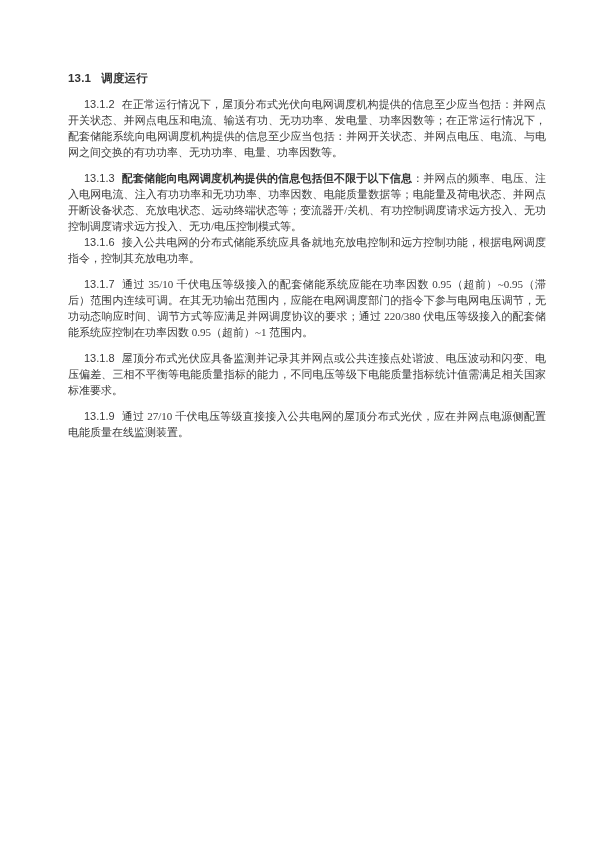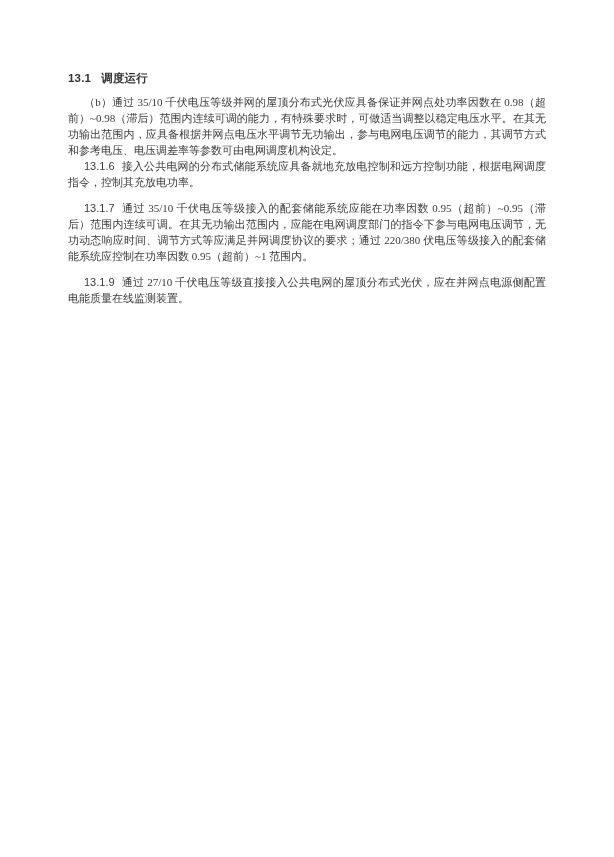--- a/index.html
+++ b/index.html
@@ -55,31 +55,33 @@
 </style>
 </head>
 <body>
 
 <div class="page">
   <main class="content" id="content">
   <section class="section">
     <h2 class="section-heading"><span class="sec-num">13.1</span><span class="sec-title">调度运行</span></h2>
     <div class="blocks">
 
+  <p class="blk blk-clause"><span class="clause-num">13.1.2</span><span class="clause-text">在正常运行情况下，屋顶分布式光伏向电网调度机构提供的信息至少应当包括：并网点开关状态、并网点电压和电流、输送有功、无功功率、发电量、功率因数等；在正常运行情况下，配套储能系统向电网调度机构提供的信息至少应当包括：并网开关状态、并网点电压、电流、与电网之间交换的有功功率、无功功率、电量、功率因数等。</span></p>
+
+  <p class="blk blk-clause"><span class="clause-num">13.1.3</span><b class="lead">配套储能向电网调度机构提供的信息包括但不限于以下信息</b><span class="clause-text">：并网点的频率、电压、注入电网电流、注入有功功率和无功功率、功率因数、电能质量数据等；电能量及荷电状态、并网点开断设备状态、充放电状态、远动终端状态等；变流器开/关机、有功控制调度请求远方投入、无功控制调度请求远方投入、无功/电压控制模式等。</span></p>
 
 
 
 
 
-  <p class="blk blk-subitem"><span class="clause-text">（b）通过 35/10 千伏电压等级并网的屋顶分布式光伏应具备保证并网点处功率因数在 0.98（超前）~0.98（滞后）范围内连续可调的能力，有特殊要求时，可做适当调整以稳定电压水平。在其无功输出范围内，应具备根据并网点电压水平调节无功输出，参与电网电压调节的能力，其调节方式和参考电压、电压调差率等参数可由电网调度机构设定。</span></p>
-
   <p class="blk blk-clause-flow"><span class="clause-num">13.1.6</span><span class="clause-text">接入公共电网的分布式储能系统应具备就地充放电控制和远方控制功能，根据电网调度指令，控制其充放电功率。</span></p>
 
   <p class="blk blk-clause"><span class="clause-num">13.1.7</span><span class="clause-text">通过 35/10 千伏电压等级接入的配套储能系统应能在功率因数 0.95（超前）~0.95（滞后）范围内连续可调。在其无功输出范围内，应能在电网调度部门的指令下参与电网电压调节，无功动态响应时间、调节方式等应满足并网调度协议的要求；通过 220/380 伏电压等级接入的配套储能系统应控制在功率因数 0.95（超前）~1 范围内。</span></p>
 
+  <p class="blk blk-clause"><span class="clause-num">13.1.8</span><span class="clause-text">屋顶分布式光伏应具备监测并记录其并网点或公共连接点处谐波、电压波动和闪变、电压偏差、三相不平衡等电能质量指标的能力，不同电压等级下电能质量指标统计值需满足相关国家标准要求。</span></p>
 
   <p class="blk blk-clause"><span class="clause-num">13.1.9</span><span class="clause-text">通过 27/10 千伏电压等级直接接入公共电网的屋顶分布式光伏，应在并网点电源侧配置电能质量在线监测装置。</span></p>
 </div>
   </section>
 
   <section class="section">
   </section>
 </main>
 </div>
 

